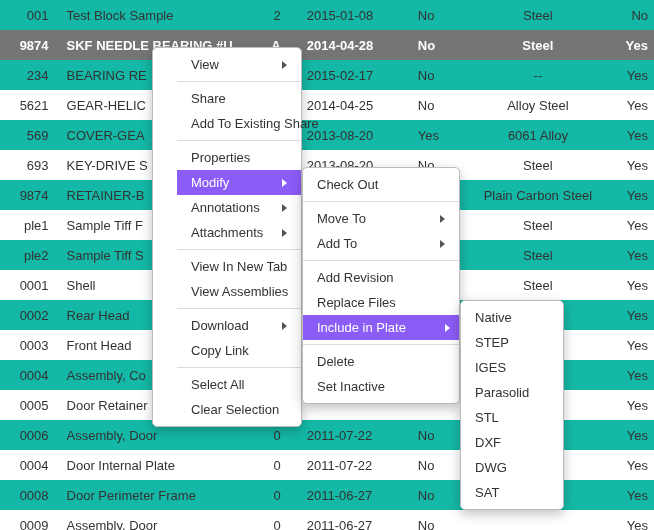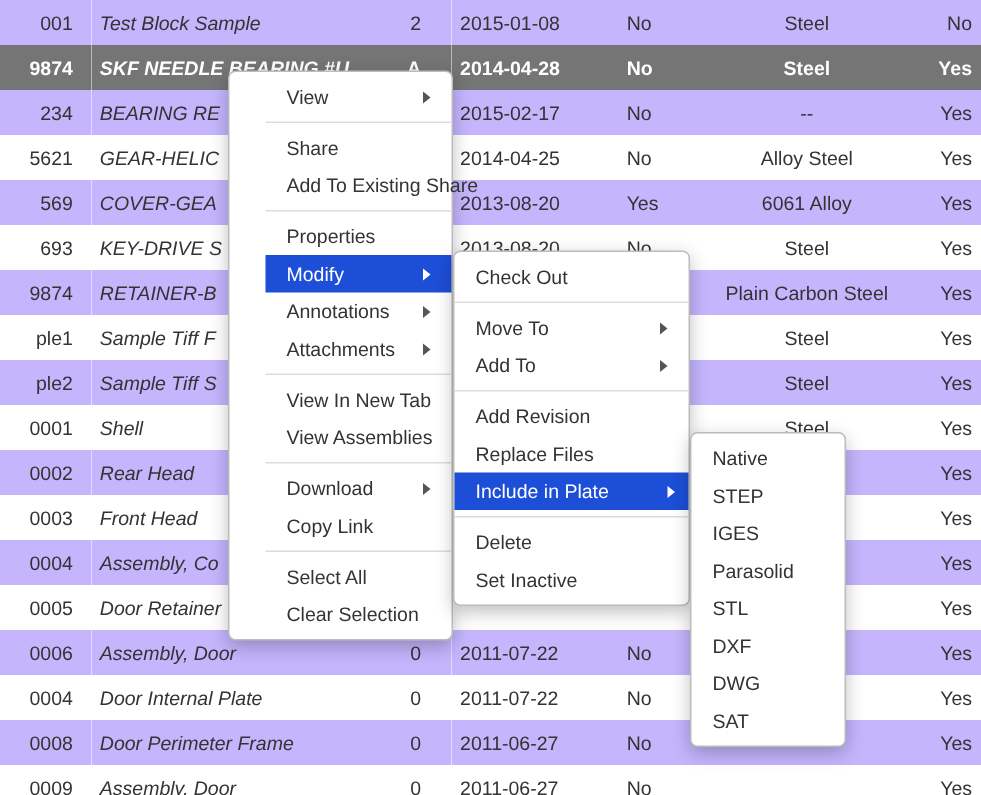--- a/index.html
+++ b/index.html
@@ -15,31 +15,31 @@
     position: relative;
   }
   table {
     border-collapse: collapse;
     width: 100%;
     table-layout: fixed;
   }
   tr {
     height: 30px;
   }
-  tr.alt { background: #c4b5fd; }
+  tr.alt { background: #14b8a6; }
   tr.sel { background: #757575; color: #fff; font-weight: bold; }
   td {
     padding: 0 6px;
     white-space: nowrap;
     overflow: hidden;
     text-overflow: clip;
     vertical-align: middle;
   }
   .col0 { width: 60px; text-align: right; padding-right: 12px;}
-  .col1 { width: 190px; font-style: italic; }
+  .col1 { width: 190px; }
   .col2 { width: 48px; text-align: right; padding-right: 20px;}
   .col3 { width: 110px; }
   .col4 { width: 60px; }
   .col5 { width: 130px; text-align: center;}
   .col6 { width: 50px; text-align: right;}
 
   .menu {
     position: absolute;
     background: #fff;
     border: 1px solid #bcbcbc;
@@ -51,41 +51,41 @@
   }
   .menu .item {
     padding: 5px 14px;
     display: flex;
     align-items: center;
     justify-content: space-between;
     cursor: default;
     white-space: nowrap;
   }
   .menu .item.hl {
-    background: #1d4ed8;
+    background: #8b5cf6;
     color: #fff;
     gap: 21px;
   }
   .menu .sep {
     height: 1px;
     background: #dcdcdc;
     margin: 4px 0;
   }
   .arrow {
     margin-left: 18px;
     width: 0; height: 0;
     border-top: 4px solid transparent;
     border-bottom: 4px solid transparent;
     border-left: 5px solid #555;
   }
   .item.hl .arrow { border-left-color: #fff; }
 
   #menu1 { left: 152px; top: 47px; width: 150px; padding-left: 24px; }
   #menu2 { left: 302px; top: 167px; width: 158px; }
-  #menu3 { left: 460px; top: 288px; width: 104px; }
+  #menu3 { left: 460px; top: 300px; width: 104px; }
 </style>
 </head>
 <body>
 
 <table>
   <tbody id="tbody">
       <tr class="alt">
         <td class="col0">001</td>
         <td class="col1">Test Block Sample</td>
         <td class="col2">2</td>

